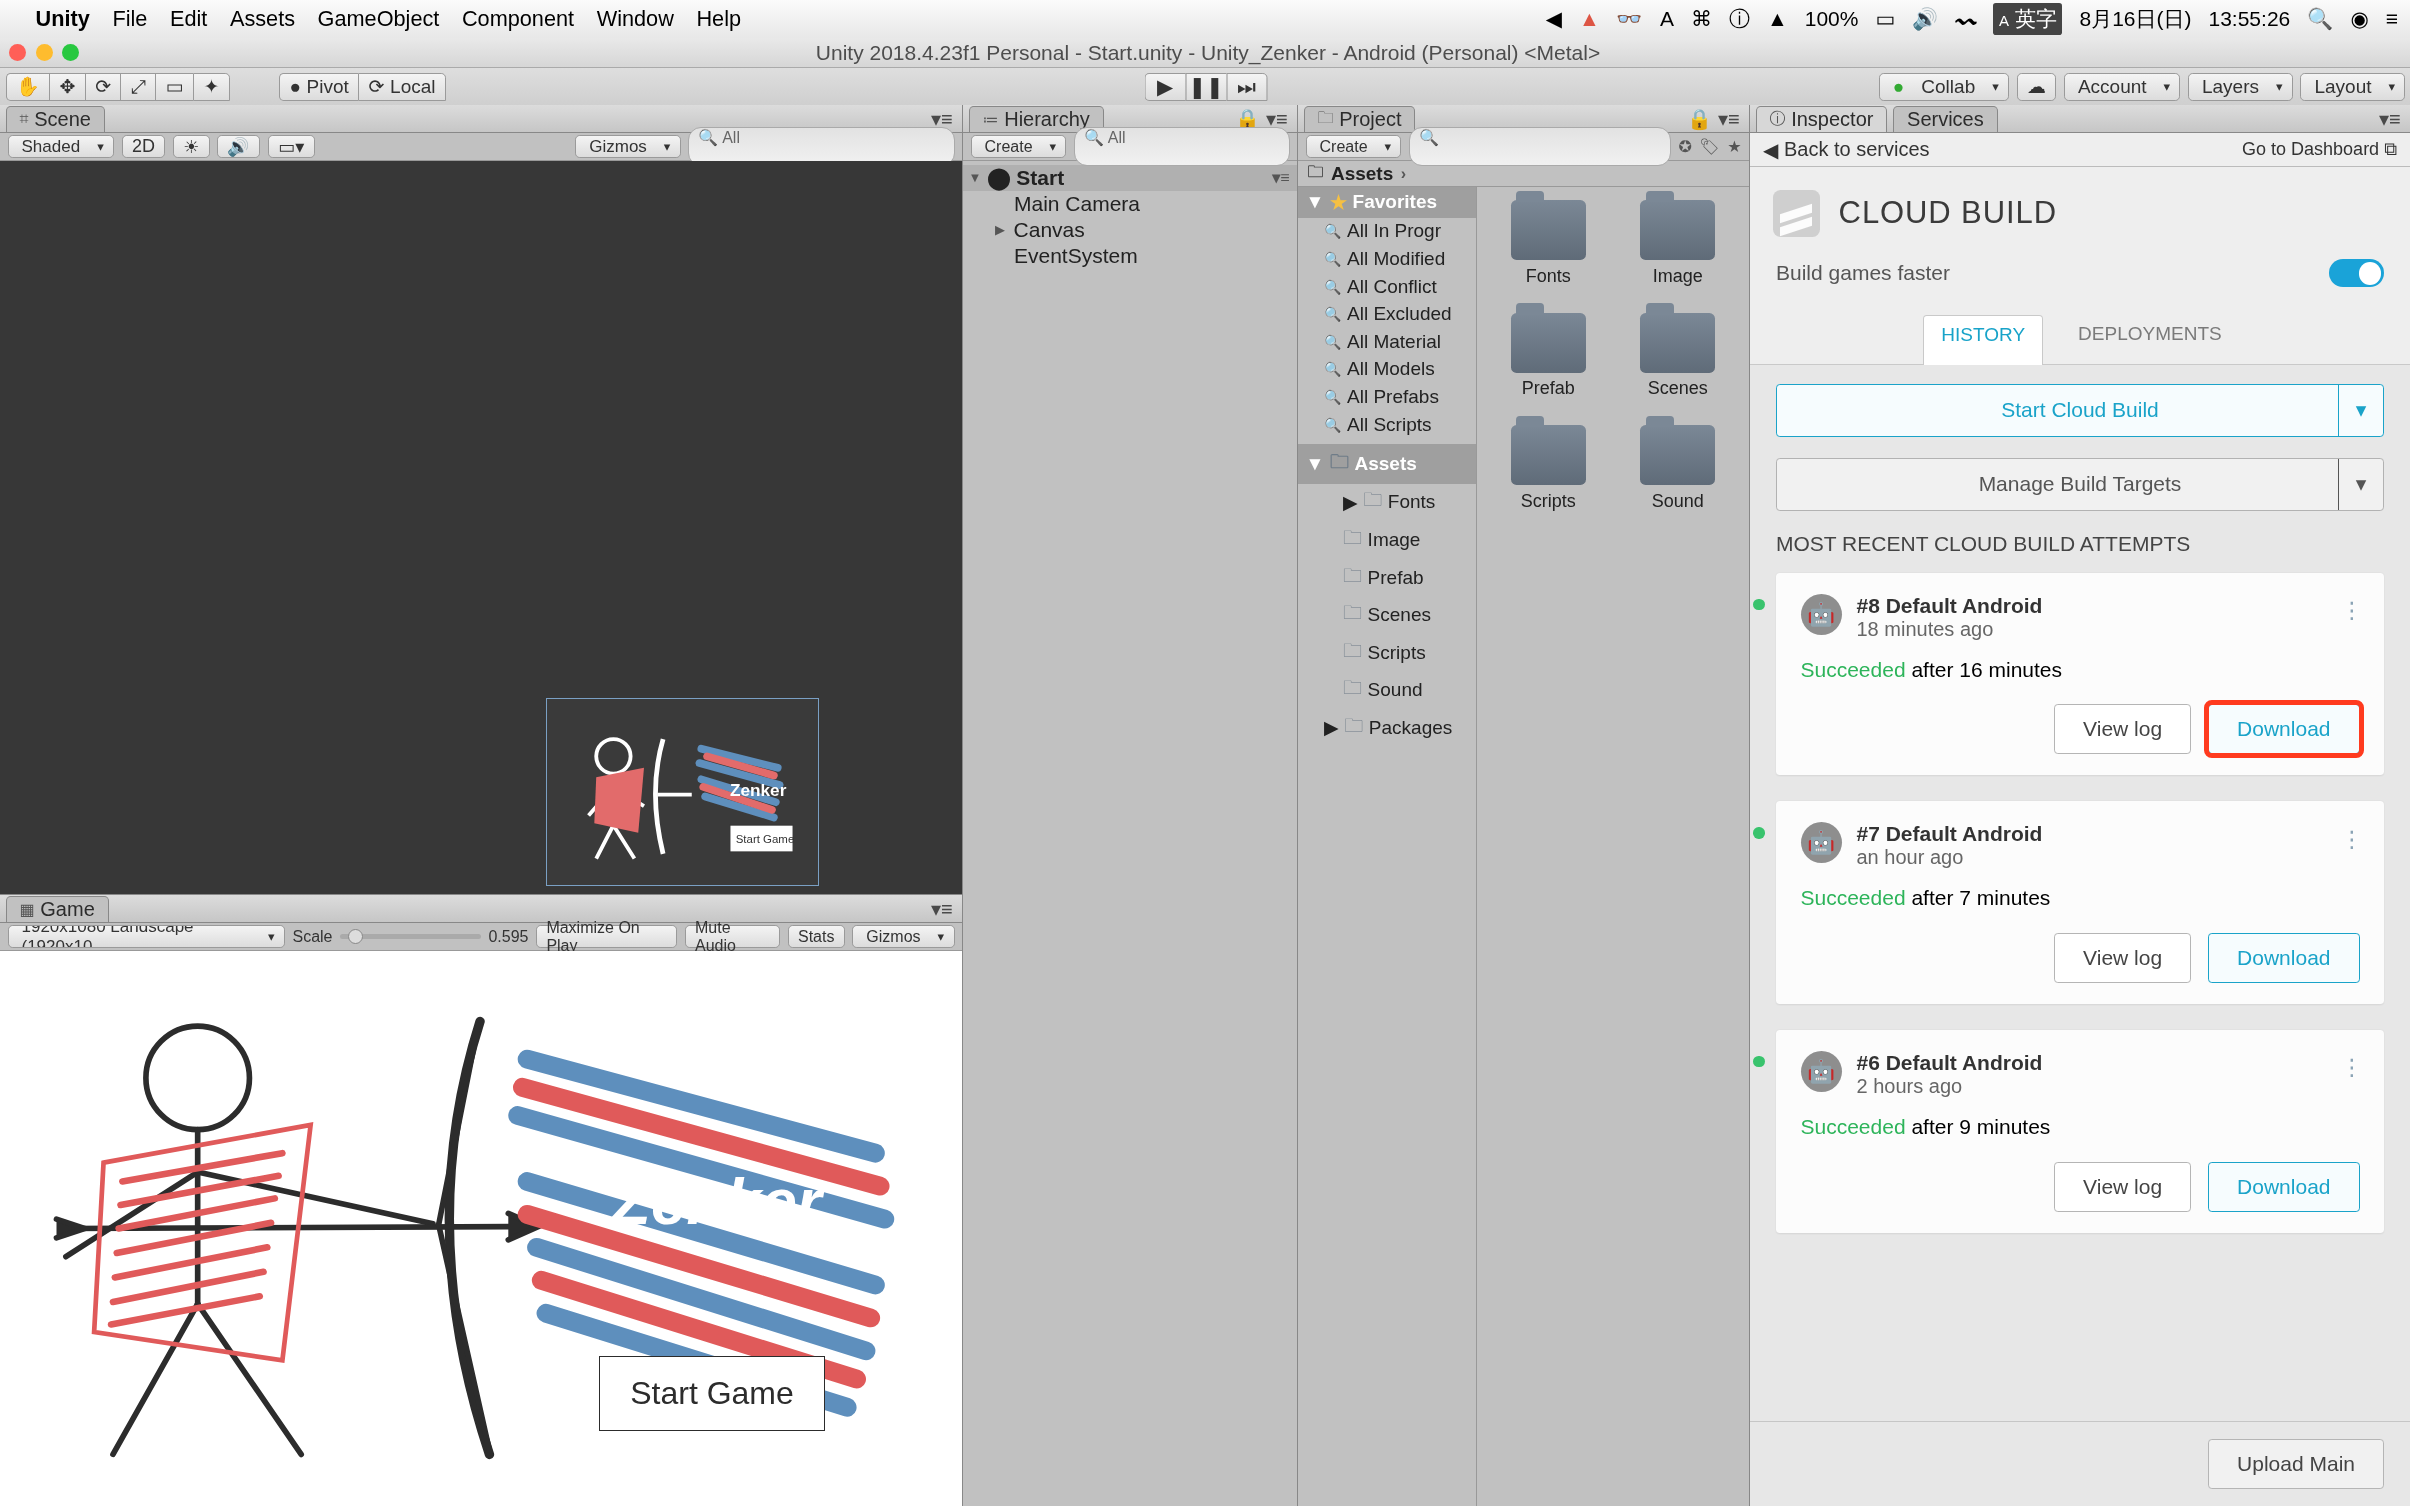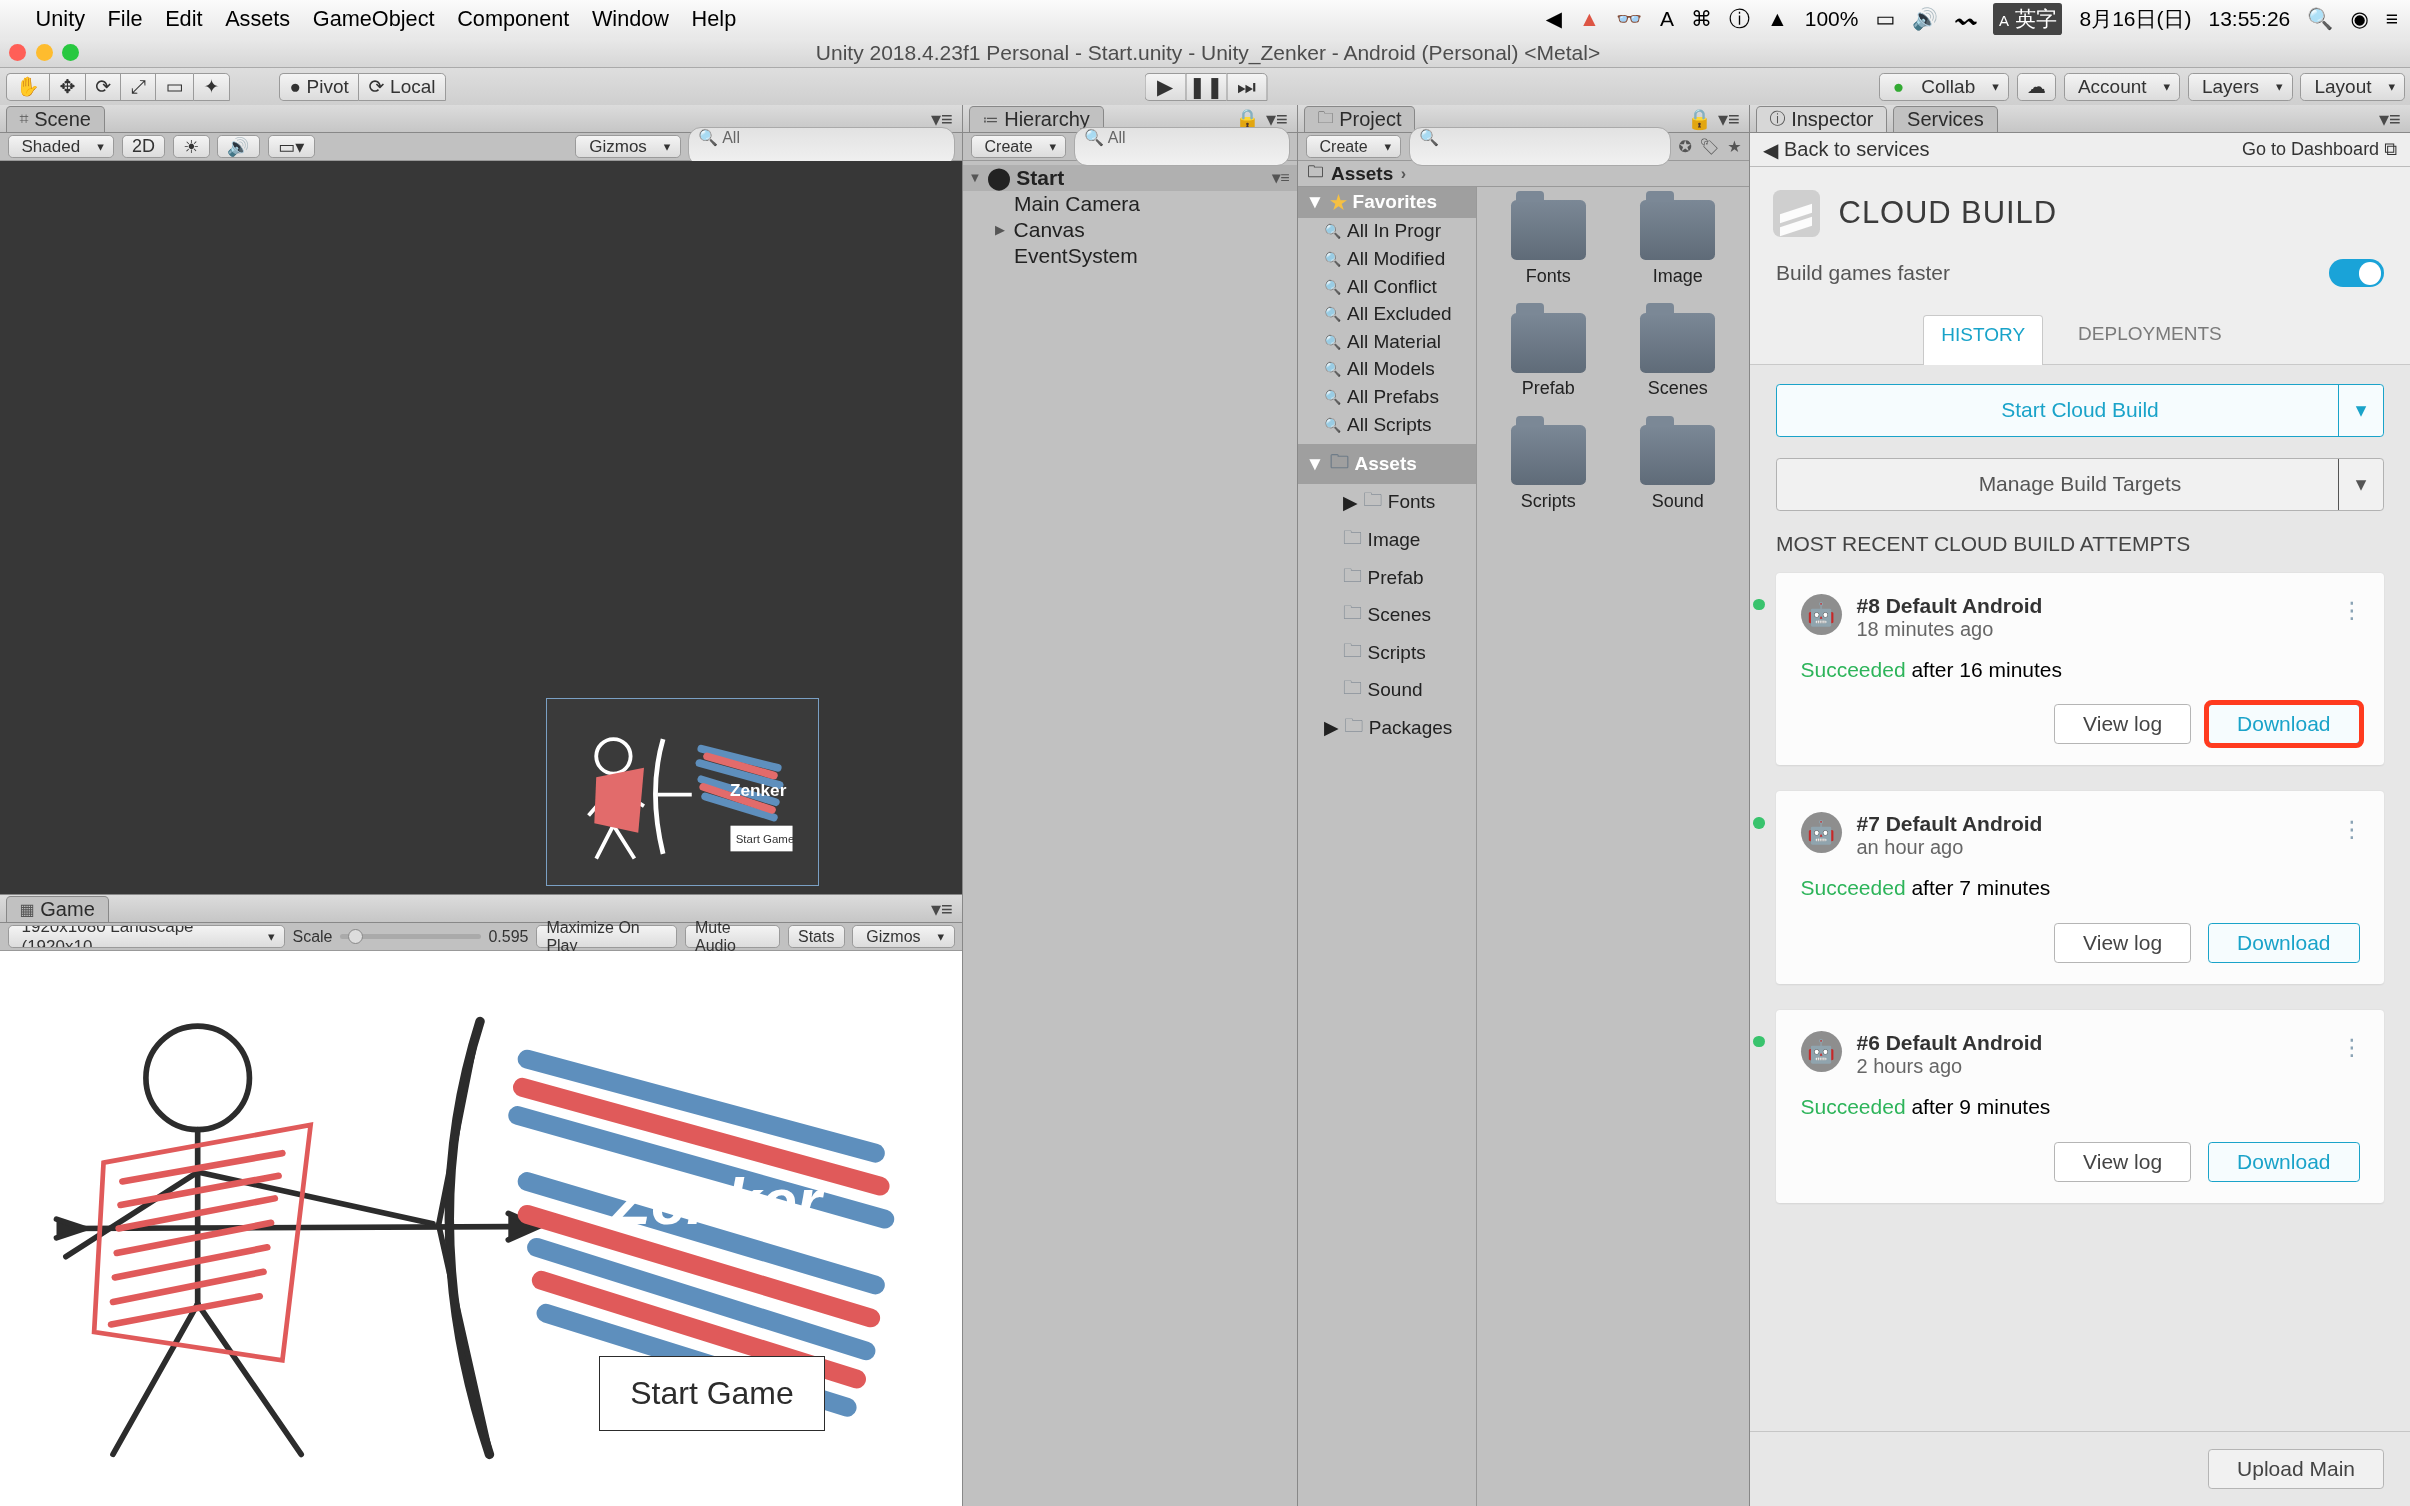--- a/index.html
+++ b/index.html
@@ -1,21 +1,21 @@
 <!DOCTYPE html>
 <html style="font-size:15px"><head>
 <meta charset="utf-8">
 <style>
 * { margin: 0; padding: 0; box-sizing: border-box; font-family: -apple-system, "Lucida Grande", Arial, sans-serif; }
 body { width: 2411px; height: 1507px; background: #c1c1c1; overflow: hidden; transform-origin: top left; }
 
 
 .mac-menubar { height: 38px; background: linear-gradient(#fbfbfb,#e8e8e8); display: flex; align-items: center; padding: 0 13px; font-size: 21.7px; color: #000; }
 .mac-menubar .left { display: flex; gap: 22.6px; align-items: center; }
-.mac-menubar .left .app { font-weight: 400; }
+.mac-menubar .left .app { font-weight: 700; }
 .mac-menubar .right { margin-left: auto; display: flex; gap: 17px; align-items: center; font-size: 21px; }
 .mac-menubar .icon { font-size: 21px; }
 
 
 .win-title { height: 30px; background: linear-gradient(#e9e9e9,#d6d6d6); display: flex; align-items: center; padding: 0 9.4px; font-size: 21px; color: #4d4d4d; border-bottom: 0.9px solid #aaa; position: relative; }
 .traffic { display: flex; gap: 9.4px; }
 .traffic span { width: 17px; height: 17px; border-radius: 50%; display: inline-block; }
 .traffic .r { background: #ff5f57; } .traffic .y { background: #febc2e; } .traffic .g { background: #28c840; }
 .win-title .t { position:absolute; left:5px; right:0; text-align:center; pointer-events:none; }
 
@@ -103,21 +103,21 @@
 .build-card{ background:#fcfcfc; border-radius:3.8px; padding:21px 24.5px; margin-bottom:26px; position:relative; box-shadow:0 0.9px 1.9px rgba(0,0,0,0.08);}
 .build-card .dot{position:absolute; left:-22.6px; top:26px; width:11.3px;height:11.3px;border-radius:50%; background:#39c36d;}
 .build-card .head{display:flex; gap:15px; align-items:flex-start;}
 .build-card .plat{width:41px;height:41px;border-radius:50%;background:#8e8e8e; display:flex;align-items:center;justify-content:center;color:#fff;font-size:22.6px;}
 .build-card .meta .name{font-size:21px; font-weight:700; color:#333;}
 .build-card .meta .time{font-size:20px; color:#666;}
 .build-card .kebab{position:absolute; right:19px; top:24.5px; color:#8aa3b5; font-size:22.6px; letter-spacing:1.9px;}
 .build-card .status{margin-top:17px; font-size:21px;}
 .build-card .status .ok{color:#2db45a;}
 .build-card .actions{ margin-top:22.6px; display:flex; justify-content:flex-end; gap:17px;}
-.pill-btn{ height:40px; padding:0 28px; border:0.9px solid #b5b5b5; background:#fff; font-size:21px; color:#444; display:flex; align-items:center; border-radius:3.8px;}
+.pill-btn{ height:50px; padding:0 28px; border:0.9px solid #b5b5b5; background:#fff; font-size:21px; color:#444; display:flex; align-items:center; border-radius:3.8px;}
 .pill-btn.primary{ border:1.9px solid #1aa3c9; background:#f6fcfe; color:#1aa3c9;}
 .pill-btn.highlight{ outline:5.6px solid #ff3b1f; outline-offset:-1.9px;}
 .upload-bar{ position:sticky; bottom:0; padding:17px 26px; display:flex; justify-content:flex-end; background:#e7e7e7; border-top:0.9px solid #c6c6c6;}
 .search-pill{flex:1; height:39px; border:0.9px solid #aaa; background:linear-gradient(#e2e2e2,#f1f1f1); border-radius:13px; padding:0 9.4px; font-size:16px; color:#666;}
 
 
 .ic{font-family:Arial; font-size:16px; color:#555; }
 </style>
 </head>
 <body>

